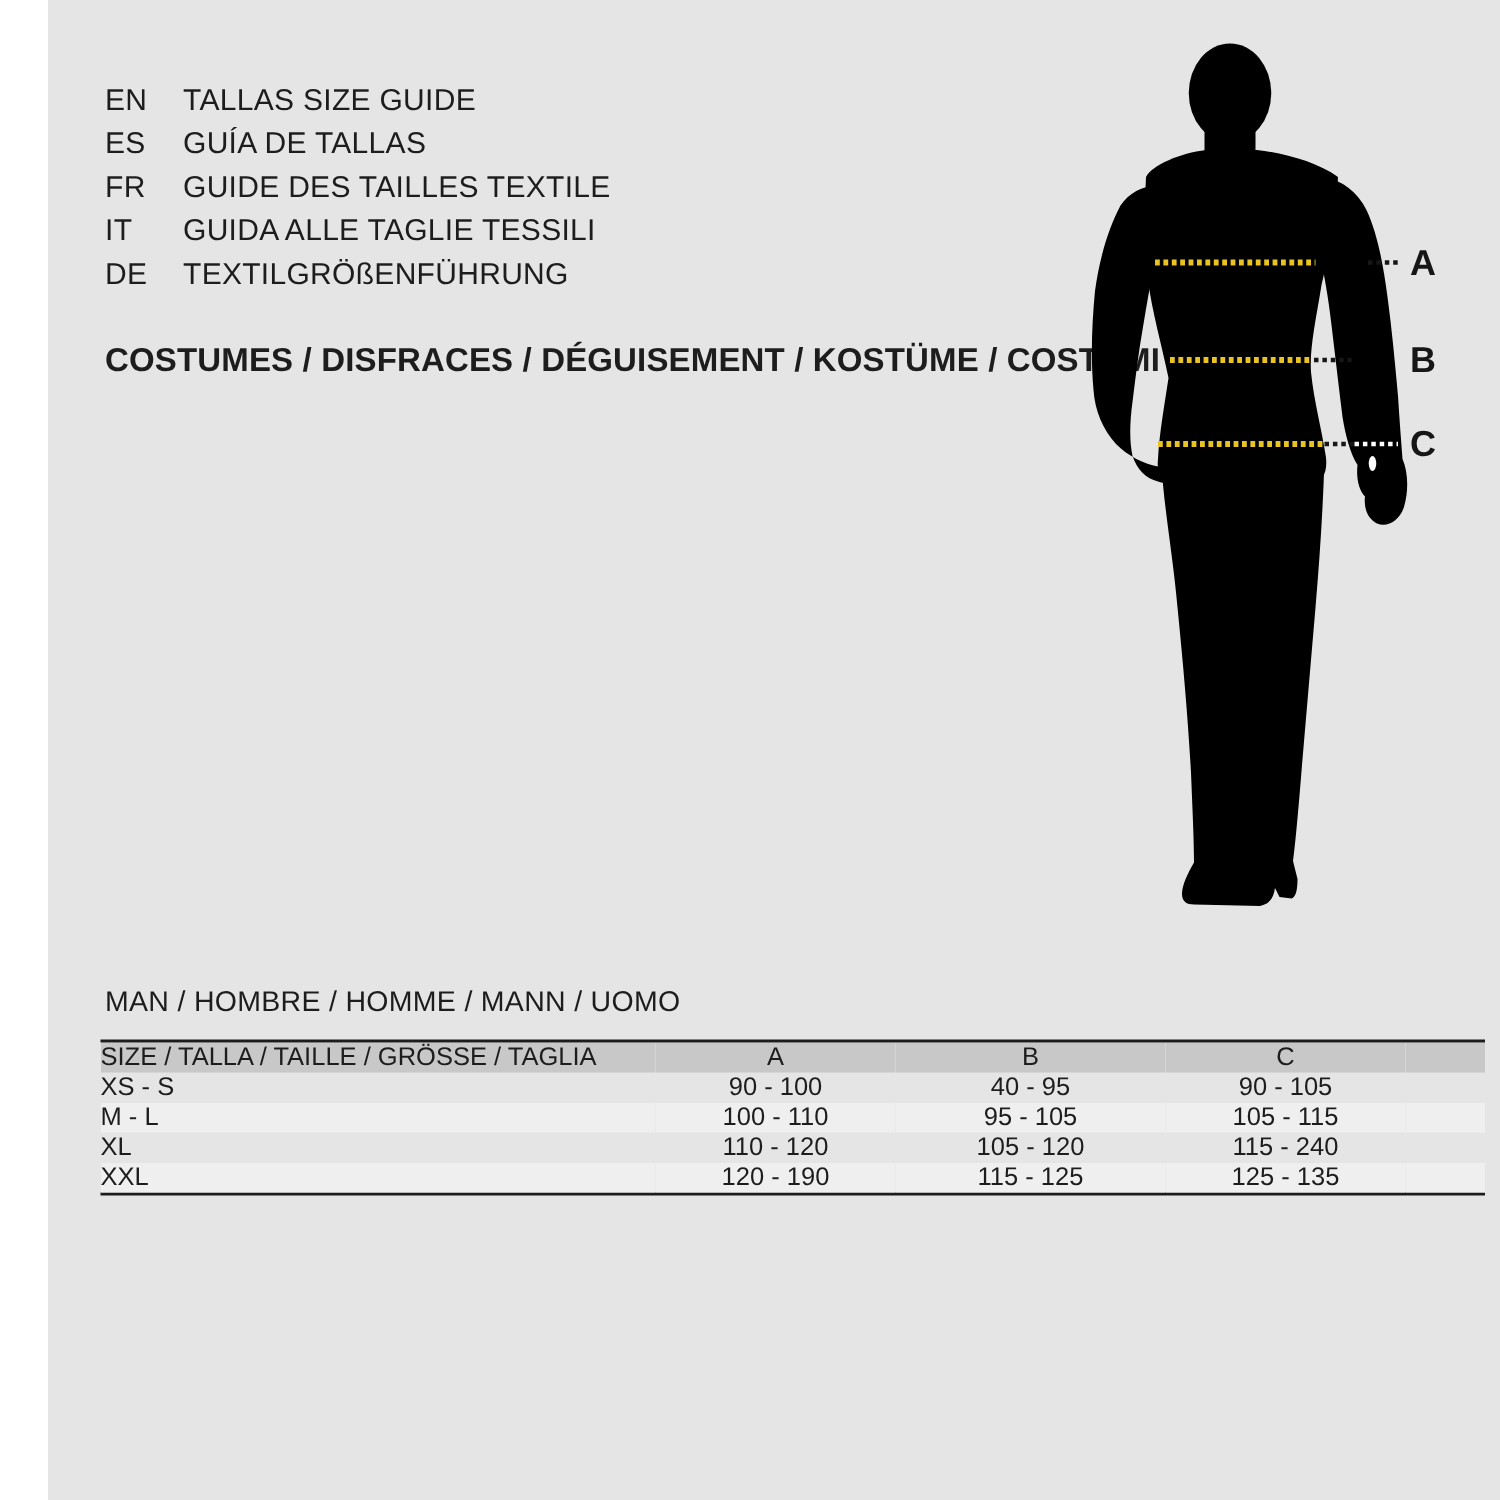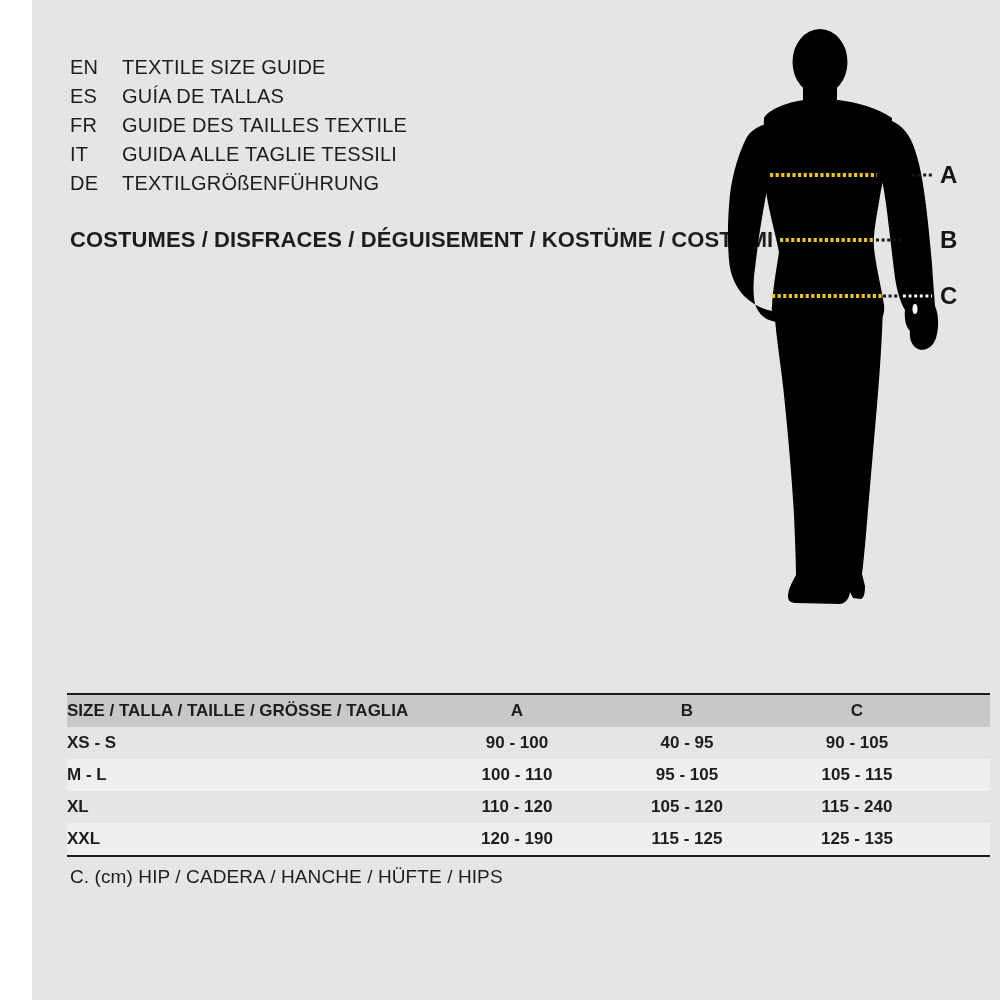--- a/index.html
+++ b/index.html
@@ -75,23 +75,23 @@
     border-top: 2px solid #1c1c1c;
     border-bottom: 2px solid #1c1c1c;
   }
   table.size-table {
     width: 100%;
     border-collapse: collapse;
     table-layout: fixed;
     font-size: 17px;
   }
   table.size-table td, table.size-table th {
-    height: 32px;
+    height: 20px;
     padding: 0;
-    font-weight: bold;
+    font-weight: normal;
     vertical-align: middle;
     white-space: nowrap;
     overflow: hidden;
   }
   .col-size   { width: 370px; }
   .col-a      { width: 160px; }
   .col-b      { width: 180px; }
   .col-c      { width: 160px; }
   .col-pad    { width: 53px;  }
   tr.head-row { background: #c8c8c8; }
@@ -115,21 +115,21 @@
   }
 </style>
 </head>
 <body>
 
 <div class="page">
 
   <div class="lang-list">
     <div class="lang-row">
       <span class="lang-code">EN</span>
-      <span class="lang-title">TEXTILE SIZE GUIDE</span>
+      <span class="lang-title">TALLAS SIZE GUIDE</span>
     </div>
     <div class="lang-row">
       <span class="lang-code">ES</span>
       <span class="lang-title">GUÍA DE TALLAS</span>
     </div>
     <div class="lang-row">
       <span class="lang-code">FR</span>
       <span class="lang-title">GUIDE DES TAILLES TEXTILE</span>
     </div>
     <div class="lang-row">
@@ -230,20 +230,21 @@
     </g>
 
     <g>
       <line x1="80" y1="286" x2="190" y2="286" stroke="#e8c322" stroke-width="4" stroke-dasharray="3.2 2.4"></line>
       <line x1="191" y1="286" x2="211" y2="286" stroke="#161616" stroke-width="3" stroke-dasharray="3 2.6"></line>
       <line x1="211" y1="286" x2="240" y2="286" stroke="#ffffff" stroke-width="3" stroke-dasharray="3 2.6"></line>
       <text class="diagram-label" x="248" y="294">C</text>
     </g>
   </svg>
 
+  <div class="section-title">MAN / HOMBRE / HOMME / MANN / UOMO</div>
 
   <div class="size-table-wrap">
     <table class="size-table">
       <colgroup>
         <col class="col-size">
           <col class="col-a">
           <col class="col-b">
           <col class="col-c">
           <col class="col-pad">
       </colgroup>
@@ -281,16 +282,15 @@
           <td class="val-cell">120 - 190</td>
           <td class="val-cell">115 - 125</td>
           <td class="val-cell">125 - 135</td>
           <td></td>
         </tr>
       </tbody>
     </table>
   </div>
 
   <div class="footnotes">
-    <div class="footnote-line">C. (cm) HIP / CADERA / HANCHE / HÜFTE / HIPS</div>
   </div>
 
 </div>
 
 </body></html>

